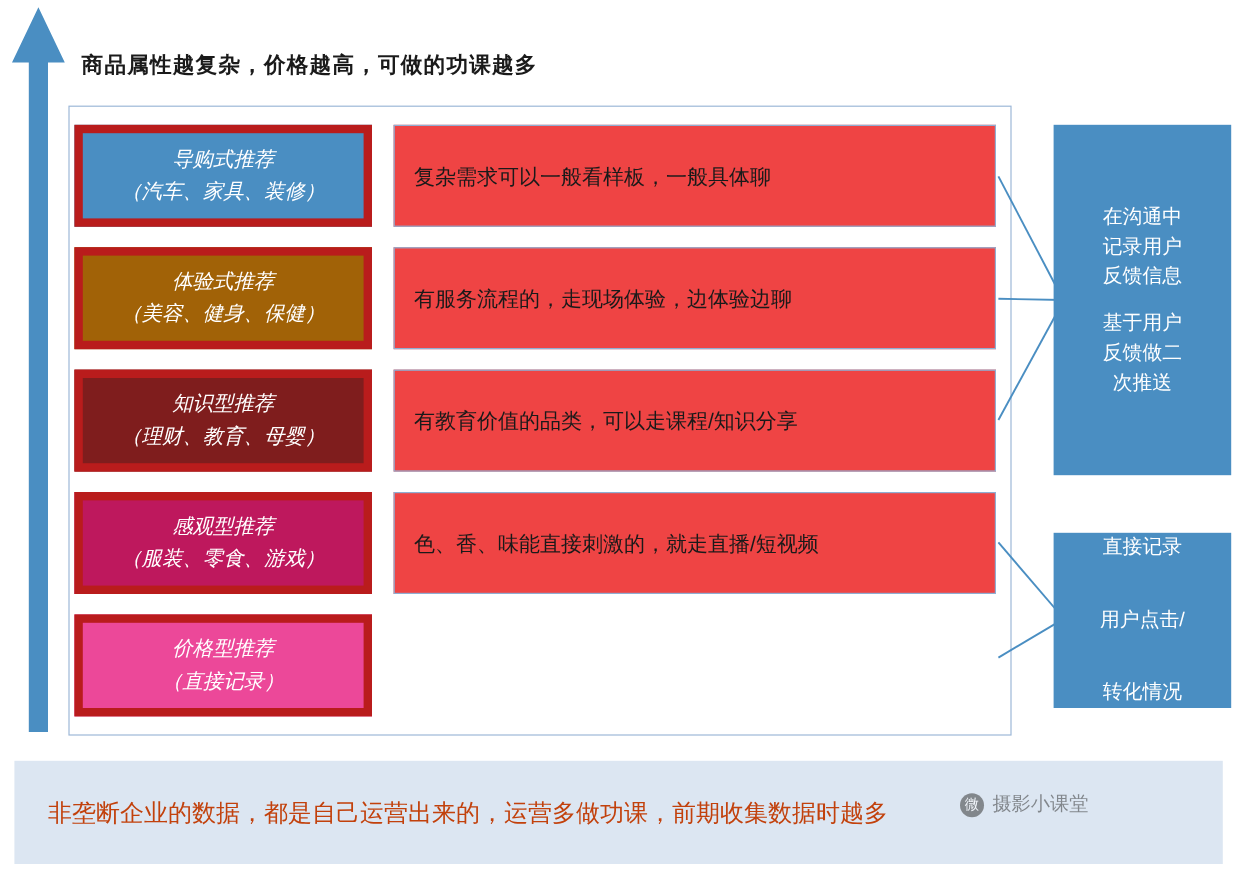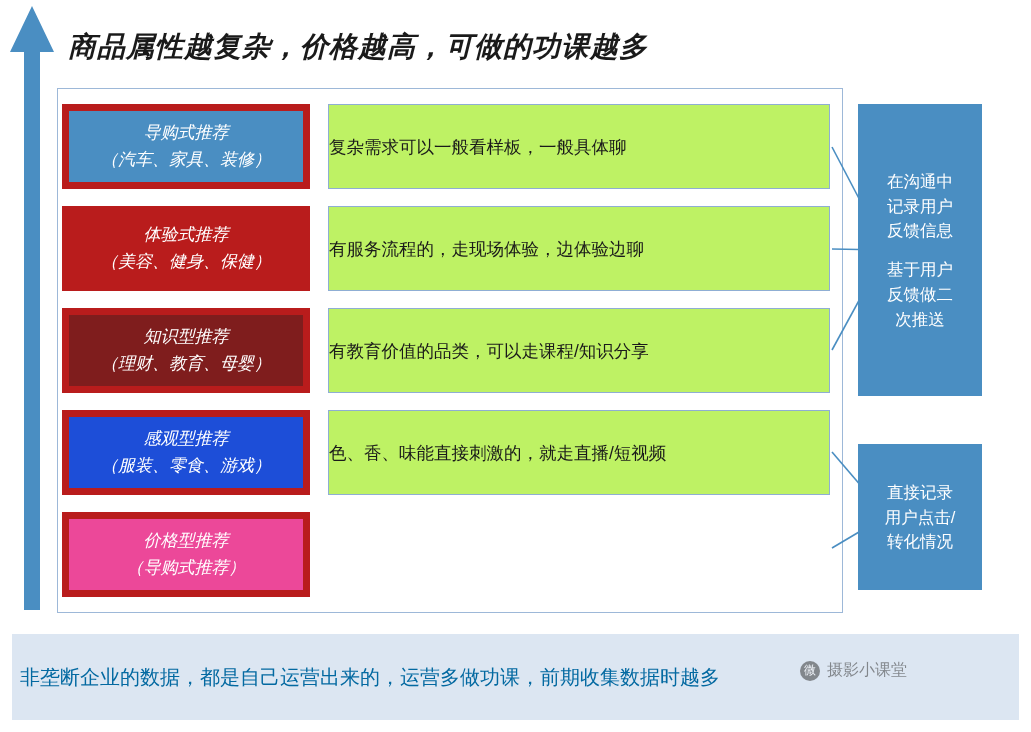--- a/index.html
+++ b/index.html
@@ -15,24 +15,23 @@
     width: 1031px;
     height: 732px;
     background: #ffffff;
     overflow: hidden;
   }
 
   
   .title {
     position: absolute;
     left: 68px;
-    top: 28px;
-    font-size: 28px;
+    top: 42px;
+    font-size: 18px;
     font-weight: bold;
-    font-style: italic;
     color: #1a1a1a;
     letter-spacing: 1px;
     white-space: nowrap;
   }
 
   
   .up-arrow {
     position: absolute;
     left: 8px;
     top: 4px;
@@ -72,63 +71,64 @@
   .cat-box .l1 { white-space: nowrap; }
   .cat-box .l2 { white-space: nowrap; }
 
   
   .desc-box {
     position: absolute;
     left: 328px;
     width: 502px;
     height: 85px;
     box-sizing: border-box;
-    background: #bef264;
+    background: #ef4444;
     border: 1px solid #8faed3;
     display: flex;
     align-items: center;
+    padding-left: 16px;
     font-size: 17.5px;
     color: #1a1a1a;
     white-space: nowrap;
   }
 
   
   .out-box {
     position: absolute;
-    left: 858px;
-    width: 124px;
+    left: 878px;
+    width: 148px;
     box-sizing: border-box;
     background: #4a8ec2;
     color: #ffffff;
     display: flex;
     flex-direction: column;
     align-items: center;
     justify-content: center;
     text-align: center;
     font-size: 16.5px;
     line-height: 1.5;
   }
   .out-box-1 { top: 104px; height: 292px; }
-  .out-box-2 { top: 444px; height: 146px; }
+  .out-box-2 { top: 444px; height: 146px; gap: 36px; }
   .out-gap { height: 14px; }
 
   
   .banner {
     position: absolute;
     left: 12px;
     top: 634px;
     width: 1007px;
     height: 86px;
     box-sizing: border-box;
     background: #dce6f2;
     display: flex;
     align-items: center;
-    padding-left: 8px;
+    padding-left: 28px;
     font-size: 20px;
-    color: #0369a1;
+    color: #c2410c;
     white-space: nowrap;
   }
 
   
   .watermark {
     position: absolute;
     left: 800px;
     top: 660px;
     display: flex;
     align-items: center;
@@ -182,35 +182,35 @@
       <line x1="832" y1="548" x2="886" y2="516"></line>
     </g>
     <polygon points="890,250 880,245 880,255" fill="#4a8ec2"></polygon>
     <polygon points="890,515 880,510 880,520" fill="#4a8ec2"></polygon>
   </svg>
 
   <div class="cat-box" style="top:104px;background:#4a8ec2;">
     <span class="l1">导购式推荐</span>
     <span class="l2">（汽车、家具、装修）</span>
   </div>
-  <div class="cat-box" style="top:206px;background:#b91c1c;">
+  <div class="cat-box" style="top:206px;background:#a16207;">
     <span class="l1">体验式推荐</span>
     <span class="l2">（美容、健身、保健）</span>
   </div>
   <div class="cat-box" style="top:308px;background:#7f1d1d;">
     <span class="l1">知识型推荐</span>
     <span class="l2">（理财、教育、母婴）</span>
   </div>
-  <div class="cat-box" style="top:410px;background:#1d4ed8;">
+  <div class="cat-box" style="top:410px;background:#be185d;">
     <span class="l1">感观型推荐</span>
     <span class="l2">（服装、零食、游戏）</span>
   </div>
   <div class="cat-box" style="top:512px;background:#ec4899;">
     <span class="l1">价格型推荐</span>
-    <span class="l2">（导购式推荐）</span>
+    <span class="l2">（直接记录）</span>
   </div>
 
   <div class="desc-box" style="top:104px;">复杂需求可以一般看样板，一般具体聊</div>
   <div class="desc-box" style="top:206px;">有服务流程的，走现场体验，边体验边聊</div>
   <div class="desc-box" style="top:308px;">有教育价值的品类，可以走课程/知识分享</div>
   <div class="desc-box" style="top:410px;">色、香、味能直接刺激的，就走直播/短视频</div>
 
   <div class="out-box out-box-1">
     <span>在沟通中</span>
     <span>记录用户</span>

